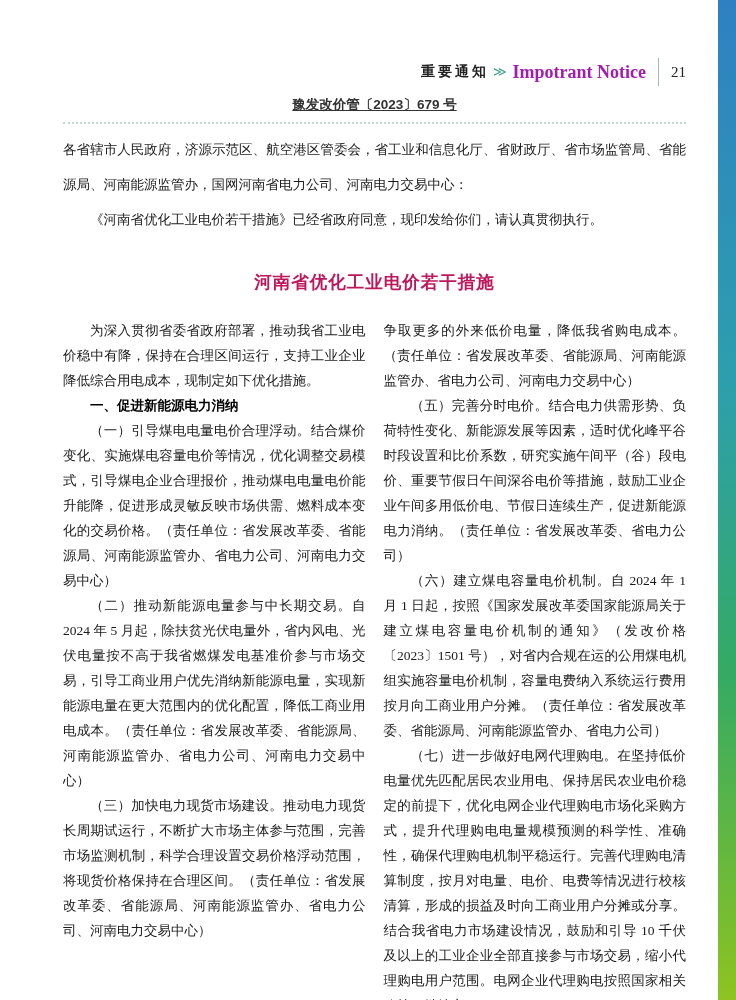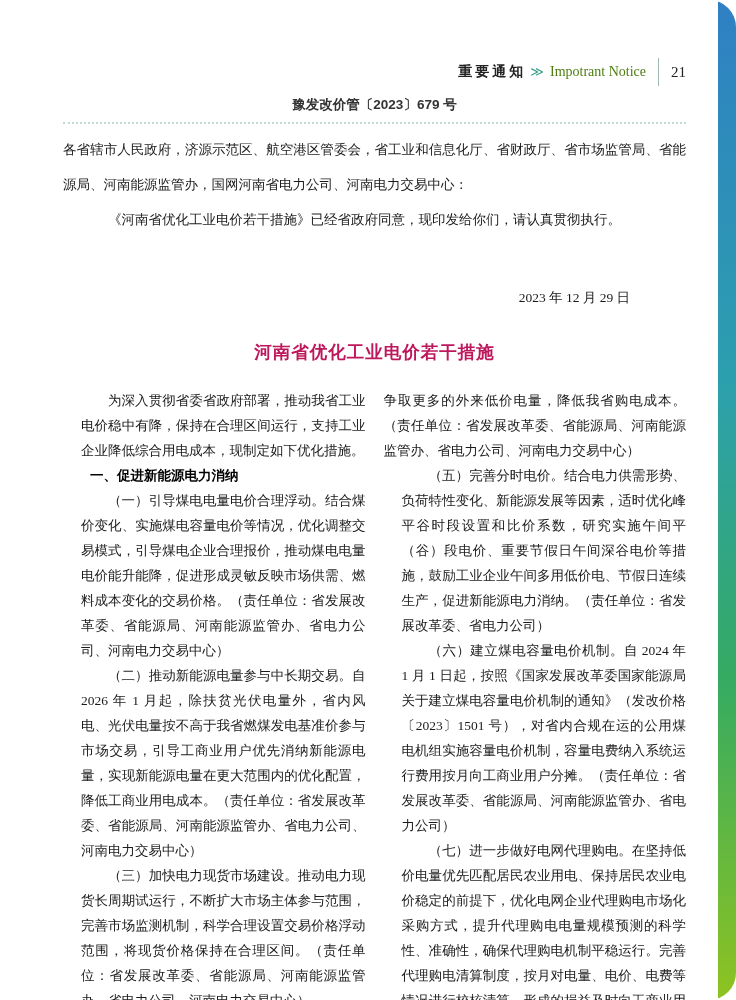--- a/index.html
+++ b/index.html
@@ -3,69 +3,68 @@
 <meta charset="utf-8">
 <style>
   html,body{margin:0;padding:0;background:#ffffff;}
   .page{
     position:relative;
     width:736px;height:1000px;
     background:#ffffff;
     overflow:hidden;
     font-family:"Liberation Serif","DejaVu Serif",serif;
     color:#1a1a1a;
-    border-radius:27px;
   }
   .gradient-bar{
     position:absolute;top:0;right:0;width:18px;height:1000px;
     background:linear-gradient(180deg,#2f80c3 0%,#2c9fae 38%,#35ab62 68%,#8ec320 100%);
   }
   .content{
     position:absolute;left:63px;top:0;width:623px;
   }
   
   .header{
     margin-top:58px;
     display:flex;justify-content:flex-end;align-items:center;
     font-size:14px;
   }
   .hdr-cn{
     font-family:"Liberation Sans","DejaVu Sans",sans-serif;
     font-weight:bold;color:#222;letter-spacing:3px;
   }
   .hdr-arrow{color:#3a9e8c;margin:0 6px 0 4px;font-size:13px;}
-  .hdr-en{color:#4d7c0f;font-size:14px;}
+  .hdr-en{color:#a21caf;font-size:18px;font-weight:bold;}
   .hdr-divider{width:1px;height:28px;background:#9fb8b3;margin:0 12px;}
   .hdr-page{font-size:15px;color:#222;}
   
   .title{
     margin-top:50px;
     text-align:center;
     color:#2e8e72;
     font-weight:bold;
     font-size:30px;
     line-height:41px;
     letter-spacing:1px;
   }
   .doc-number{
     margin-top:10px;
     text-align:center;
     font-family:"Liberation Sans","DejaVu Sans",sans-serif;
     font-weight:bold;
-    font-size:13.5px;color:#333;
+    font-size:13.5px;color:#333;text-decoration:underline;
   }
   .dotted-rule{
     margin-top:8px;
     border-top:2px dotted #c2d9d3;
     height:0;
   }
   
   .intro{margin-top:8px;}
   p{margin:0;font-size:13.5px;line-height:35px;text-align:justify;}
-  .indent{text-indent:2em;margin-left:18px;}
+  .indent{text-indent:2em;}
   .flush{text-indent:0;}
   .heading{
     text-indent:2em;font-weight:bold;color:#000;
     font-family:"Liberation Sans","DejaVu Sans",sans-serif;
   }
   .date-line{
     margin-top:52px;
     text-align:right;
     padding-right:56px;
     font-size:13.5px;
@@ -105,30 +104,29 @@
 
     <div class="doc-number">豫发改价管〔2023〕679 号</div>
 
     <div class="dotted-rule"></div>
 
     <div class="intro">
       <p class="flush">各省辖市人民政府，济源示范区、航空港区管委会，省工业和信息化厅、省财政厅、省市场监管局、省能源局、河南能源监管办，国网河南省电力公司、河南电力交易中心：</p>
       <p class="indent">《河南省优化工业电价若干措施》已经省政府同意，现印发给你们，请认真贯彻执行。</p>
     </div>
 
-    <div class="date-line">2023 年 12 月 29 日</div>
 
     <div class="doc-title">河南省优化工业电价若干措施</div>
 
     <div class="columns">
       <div class="col">
           <p class="indent">为深入贯彻省委省政府部署，推动我省工业电价稳中有降，保持在合理区间运行，支持工业企业降低综合用电成本，现制定如下优化措施。</p>
           <p class="heading">一、促进新能源电力消纳</p>
           <p class="indent">（一）引导煤电电量电价合理浮动。结合煤价变化、实施煤电容量电价等情况，优化调整交易模式，引导煤电企业合理报价，推动煤电电量电价能升能降，促进形成灵敏反映市场供需、燃料成本变化的交易价格。（责任单位：省发展改革委、省能源局、河南能源监管办、省电力公司、河南电力交易中心）</p>
-          <p class="indent">（二）推动新能源电量参与中长期交易。自 2026 年 1 月起，除扶贫光伏电量外，省内风电、光伏电量按不高于我省燃煤发电基准价参与市场交易，引导工商业用户优先消纳新能源电量，实现新能源电量在更大范围内的优化配置，降低工商业用电成本。（责任单位：省发展改革委、省能源局、河南能源监管办、省电力公司、河南电力交易中心）</p>
+          <p class="indent">（二）推动新能源电量参与中长期交易。自 2024 年 5 月起，除扶贫光伏电量外，省内风电、光伏电量按不高于我省燃煤发电基准价参与市场交易，引导工商业用户优先消纳新能源电量，实现新能源电量在更大范围内的优化配置，降低工商业用电成本。（责任单位：省发展改革委、省能源局、河南能源监管办、省电力公司、河南电力交易中心）</p>
           <p class="indent">（三）加快电力现货市场建设。推动电力现货长周期试运行，不断扩大市场主体参与范围，完善市场监测机制，科学合理设置交易价格浮动范围，将现货价格保持在合理区间。（责任单位：省发展改革委、省能源局、河南能源监管办、省电力公司、河南电力交易中心）</p>
         </div>
       <div class="col">
           <p class="flush">争取更多的外来低价电量，降低我省购电成本。（责任单位：省发展改革委、省能源局、河南能源监管办、省电力公司、河南电力交易中心）</p>
           <p class="indent">（五）完善分时电价。结合电力供需形势、负荷特性变化、新能源发展等因素，适时优化峰平谷时段设置和比价系数，研究实施午间平（谷）段电价、重要节假日午间深谷电价等措施，鼓励工业企业午间多用低价电、节假日连续生产，促进新能源电力消纳。（责任单位：省发展改革委、省电力公司）</p>
           <p class="indent">（六）建立煤电容量电价机制。自 2024 年 1 月 1 日起，按照《国家发展改革委国家能源局关于建立煤电容量电价机制的通知》（发改价格〔2023〕1501 号），对省内合规在运的公用煤电机组实施容量电价机制，容量电费纳入系统运行费用按月向工商业用户分摊。（责任单位：省发展改革委、省能源局、河南能源监管办、省电力公司）</p>
           <p class="indent">（七）进一步做好电网代理购电。在坚持低价电量优先匹配居民农业用电、保持居民农业电价稳定的前提下，优化电网企业代理购电市场化采购方式，提升代理购电电量规模预测的科学性、准确性，确保代理购电机制平稳运行。完善代理购电清算制度，按月对电量、电价、电费等情况进行校核清算，形成的损益及时向工商业用户分摊或分享。结合我省电力市场建设情况，鼓励和引导 10 千伏及以上的工业企业全部直接参与市场交易，缩小代理购电用户范围。电网企业代理购电按照国家相关政策，继续实</p>
         </div>
     </div>
 

